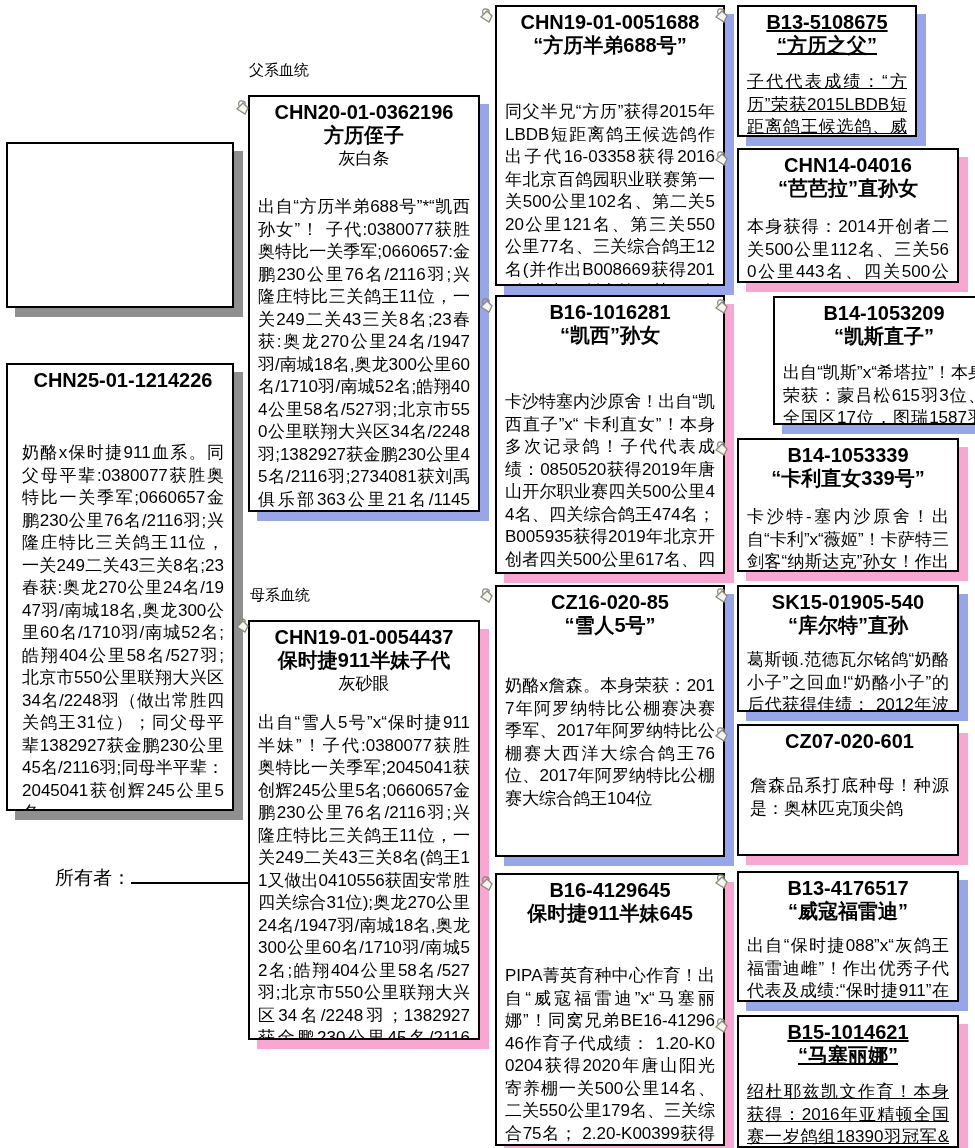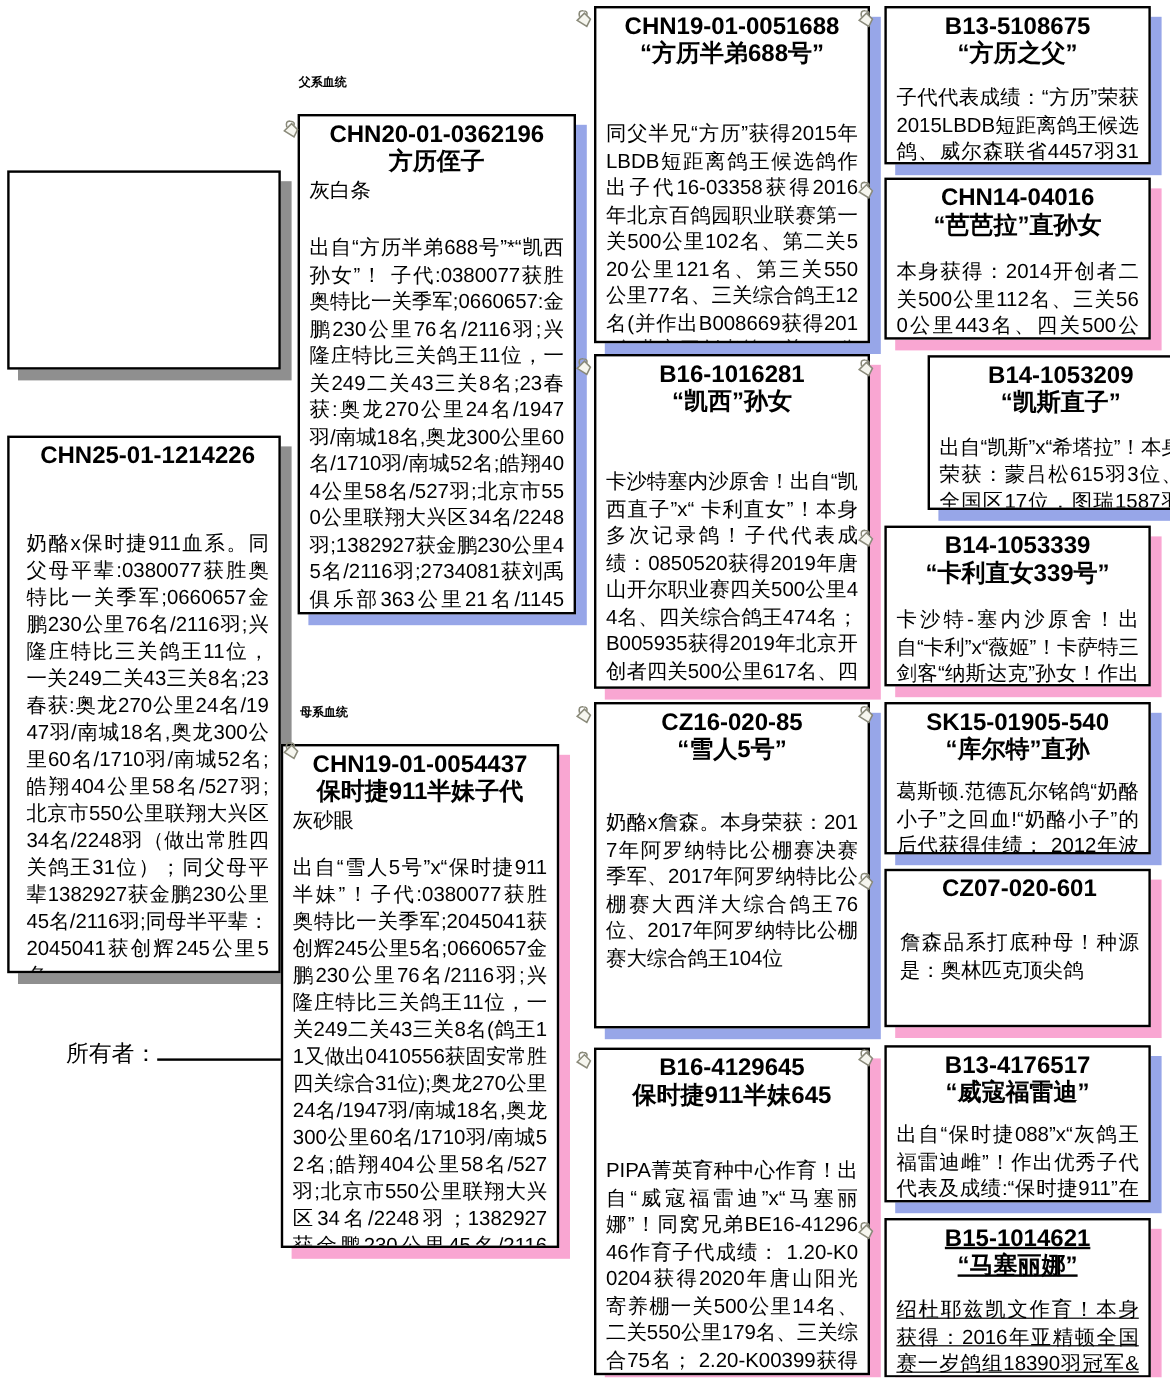--- a/index.html
+++ b/index.html
@@ -8,26 +8,26 @@
 
   .box {
     position:absolute; background:#fff; border:2px solid #000;
     box-sizing:border-box; padding:4px 8px 4px 8px; overflow:hidden;
   }
   .shadow-f { box-shadow:9px 9px 0 0 var(--father-shadow,#97a6e8); }
   .shadow-m { box-shadow:9px 9px 0 0 var(--mother-shadow,#f9a6d2); }
   .shadow-n { box-shadow:9px 9px 0 0 var(--neutral-shadow,#8f8f8f);padding-left:14px; }
 
   .title { font-weight:bold; font-size:20px; line-height:23px; text-align:center; }
-  .traits { display:flex; justify-content:flex-start; font-size:17px; line-height:23px; }
+  .traits { display:flex; justify-content:center; font-size:17px; line-height:23px; }
   .bodytext {
     font-size:17px; line-height:22.5px; text-align:justify;
     word-break:break-all; white-space:normal;
   }
-  .label { position:absolute; font-weight:bold; font-size:10px; line-height:17px; }
+  .label { position:absolute; font-weight:normal; font-size:15px; line-height:17px; }
   .owner { position:absolute; font-size:19px; }
   .owner .blank { display:inline-block; width:118px; height:1.05em; border-bottom:2px solid #000; }
   .anchor { position:absolute; width:18px; height:18px; }
   .anchor svg { display:block; }
 </style>
 </head>
 <body>
 
 <div class="page">
 
@@ -48,21 +48,21 @@
   <div class="box shadow-f" style="left:248px; top:95px; width:232px; height:417px;">
     <div class="title">CHN20-01-0362196</div>
     <div class="title">方历侄子</div>
     <div class="traits">
       <span>灰白条</span>
       <span></span>
     </div>
     <div class="bodytext" style="margin-top:26px;">出自“方历半弟688号”*“凯西孙女”！ 子代:0380077获胜奥特比一关季军;0660657:金鹏230公里76名/2116羽;兴隆庄特比三关鸽王11位，一关249二关43三关8名;23春获:奥龙270公里24名/1947羽/南城18名,奥龙300公里60名/1710羽/南城52名;皓翔404公里58名/527羽;北京市550公里联翔大兴区34名/2248羽;1382927获金鹏230公里45名/2116羽;2734081获刘禹俱乐部363公里21名/1145羽。同母半兄(姐)代表成绩：0850520获得2019年唐山开尔职业赛四关500公里44名、四</div>
   </div>
 
-  <div class="box shadow-m" style="left:234px; top:620px; width:232px; height:420px;">
+  <div class="box shadow-m" style="left:248px; top:620px; width:232px; height:420px;">
     <div class="title">CHN19-01-0054437</div>
     <div class="title">保时捷911半妹子代</div>
     <div class="traits">
       <span>灰</span>
       <span>砂眼</span>
     </div>
     <div class="bodytext" style="margin-top:17px;">出自“雪人5号”x“保时捷911半妹”！子代:0380077获胜奥特比一关季军;2045041获创辉245公里5名;0660657金鹏230公里76名/2116羽;兴隆庄特比三关鸽王11位，一关249二关43三关8名(鸽王11又做出0410556获固安常胜四关综合31位);奥龙270公里24名/1947羽/南城18名,奥龙300公里60名/1710羽/南城52名;皓翔404公里58名/527羽;北京市550公里联翔大兴区34名/2248羽；1382927获金鹏230公里45名/2116羽;2734081获刘禹俱乐部363公里21名/1145羽;</div>
   </div>
 
   <div class="box shadow-f" style="left:495px; top:5px; width:230px; height:281px;">
@@ -82,21 +82,21 @@
     <div class="title">“雪人5号”</div>
     <div class="bodytext" style="margin-top:38px;">奶酪x詹森。本身荣获：2017年阿罗纳特比公棚赛决赛季军、2017年阿罗纳特比公棚赛大西洋大综合鸽王76位、2017年阿罗纳特比公棚赛大综合鸽王104位</div>
   </div>
 
   <div class="box shadow-m" style="left:495px; top:873px; width:230px; height:273px;">
     <div class="title">B16-4129645</div>
     <div class="title">保时捷911半妹645</div>
     <div class="bodytext" style="margin-top:40px;">PIPA菁英育种中心作育！出自“威寇福雷迪”x“马塞丽娜”！同窝兄弟BE16-4129646作育子代成绩： 1.20-K00204获得2020年唐山阳光寄养棚一关500公里14名、二关550公里179名、三关综合75名； 2.20-K00399获得2020年唐山阳光寄养棚资格赛250公里90名、二关550公里</div>
   </div>
 
-  <div class="box shadow-f" style="left:737px; top:5px; width:222px; height:132px;">
+  <div class="box shadow-f" style="left:737px; top:5px; width:180px; height:132px;text-decoration:underline;">
     <div class="title">B13-5108675</div>
     <div class="title">“方历之父”</div>
     <div class="bodytext" style="margin-top:14px;">子代代表成绩：“方历”荣获2015LBDB短距离鸽王候选鸽、威尔森联省4457羽31位、</div>
   </div>
 
   <div class="box shadow-m" style="left:737px; top:148px; width:222px; height:135px;">
     <div class="title">CHN14-04016</div>
     <div class="title">“芭芭拉”直孙女</div>
     <div class="bodytext" style="margin-top:16px;">本身获得：2014开创者二关500公里112名、三关560公里443名、四关500公里317名、</div>
   </div>

